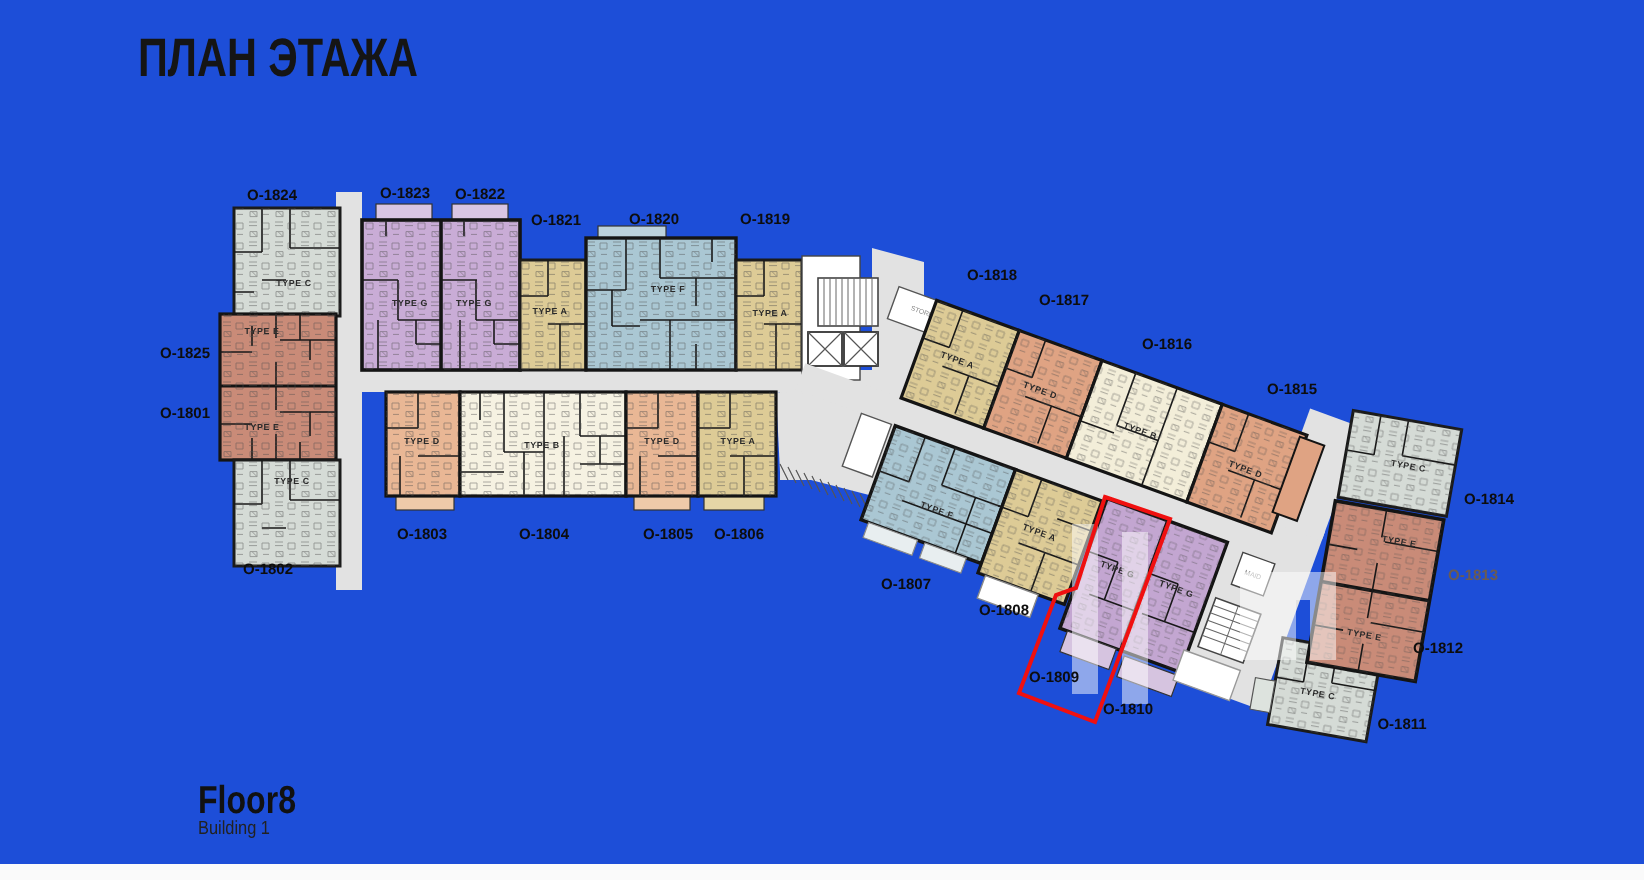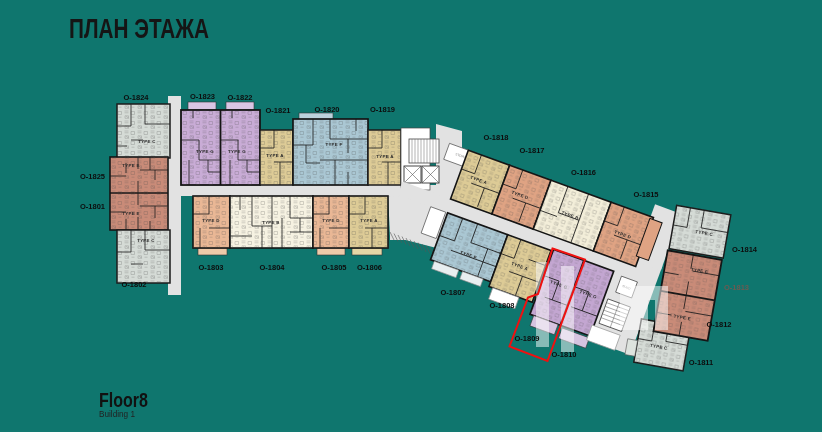--- a/index.html
+++ b/index.html
@@ -1,16 +1,16 @@
 <!DOCTYPE html>
 <html><head>
 <meta charset="utf-8">
 <style>
 html,body{margin:0;padding:0;background:#fff;}
-#page{position:relative;width:822px;height:440px;overflow:hidden;background:#0f766e;
+#page{position:relative;width:822px;height:440px;overflow:hidden;background:#1d4ed8;
 font-family:"Liberation Sans",sans-serif;text-decoration:underline;}
 svg{position:absolute;left:0;top:0;}
 .lbl{font:700 7.5px "Liberation Sans",sans-serif;fill:#0d0d0d;}
 .typ{font:600 4.4px "Liberation Sans",sans-serif;fill:#2a2a2a;letter-spacing:.3px;}
 .sm{font:400 3.4px "Liberation Sans",sans-serif;fill:#888;}
 </style>
 </head>
 <body>
 <div id="page">
 <svg width="822" height="440" viewBox="0 0 822 440">

